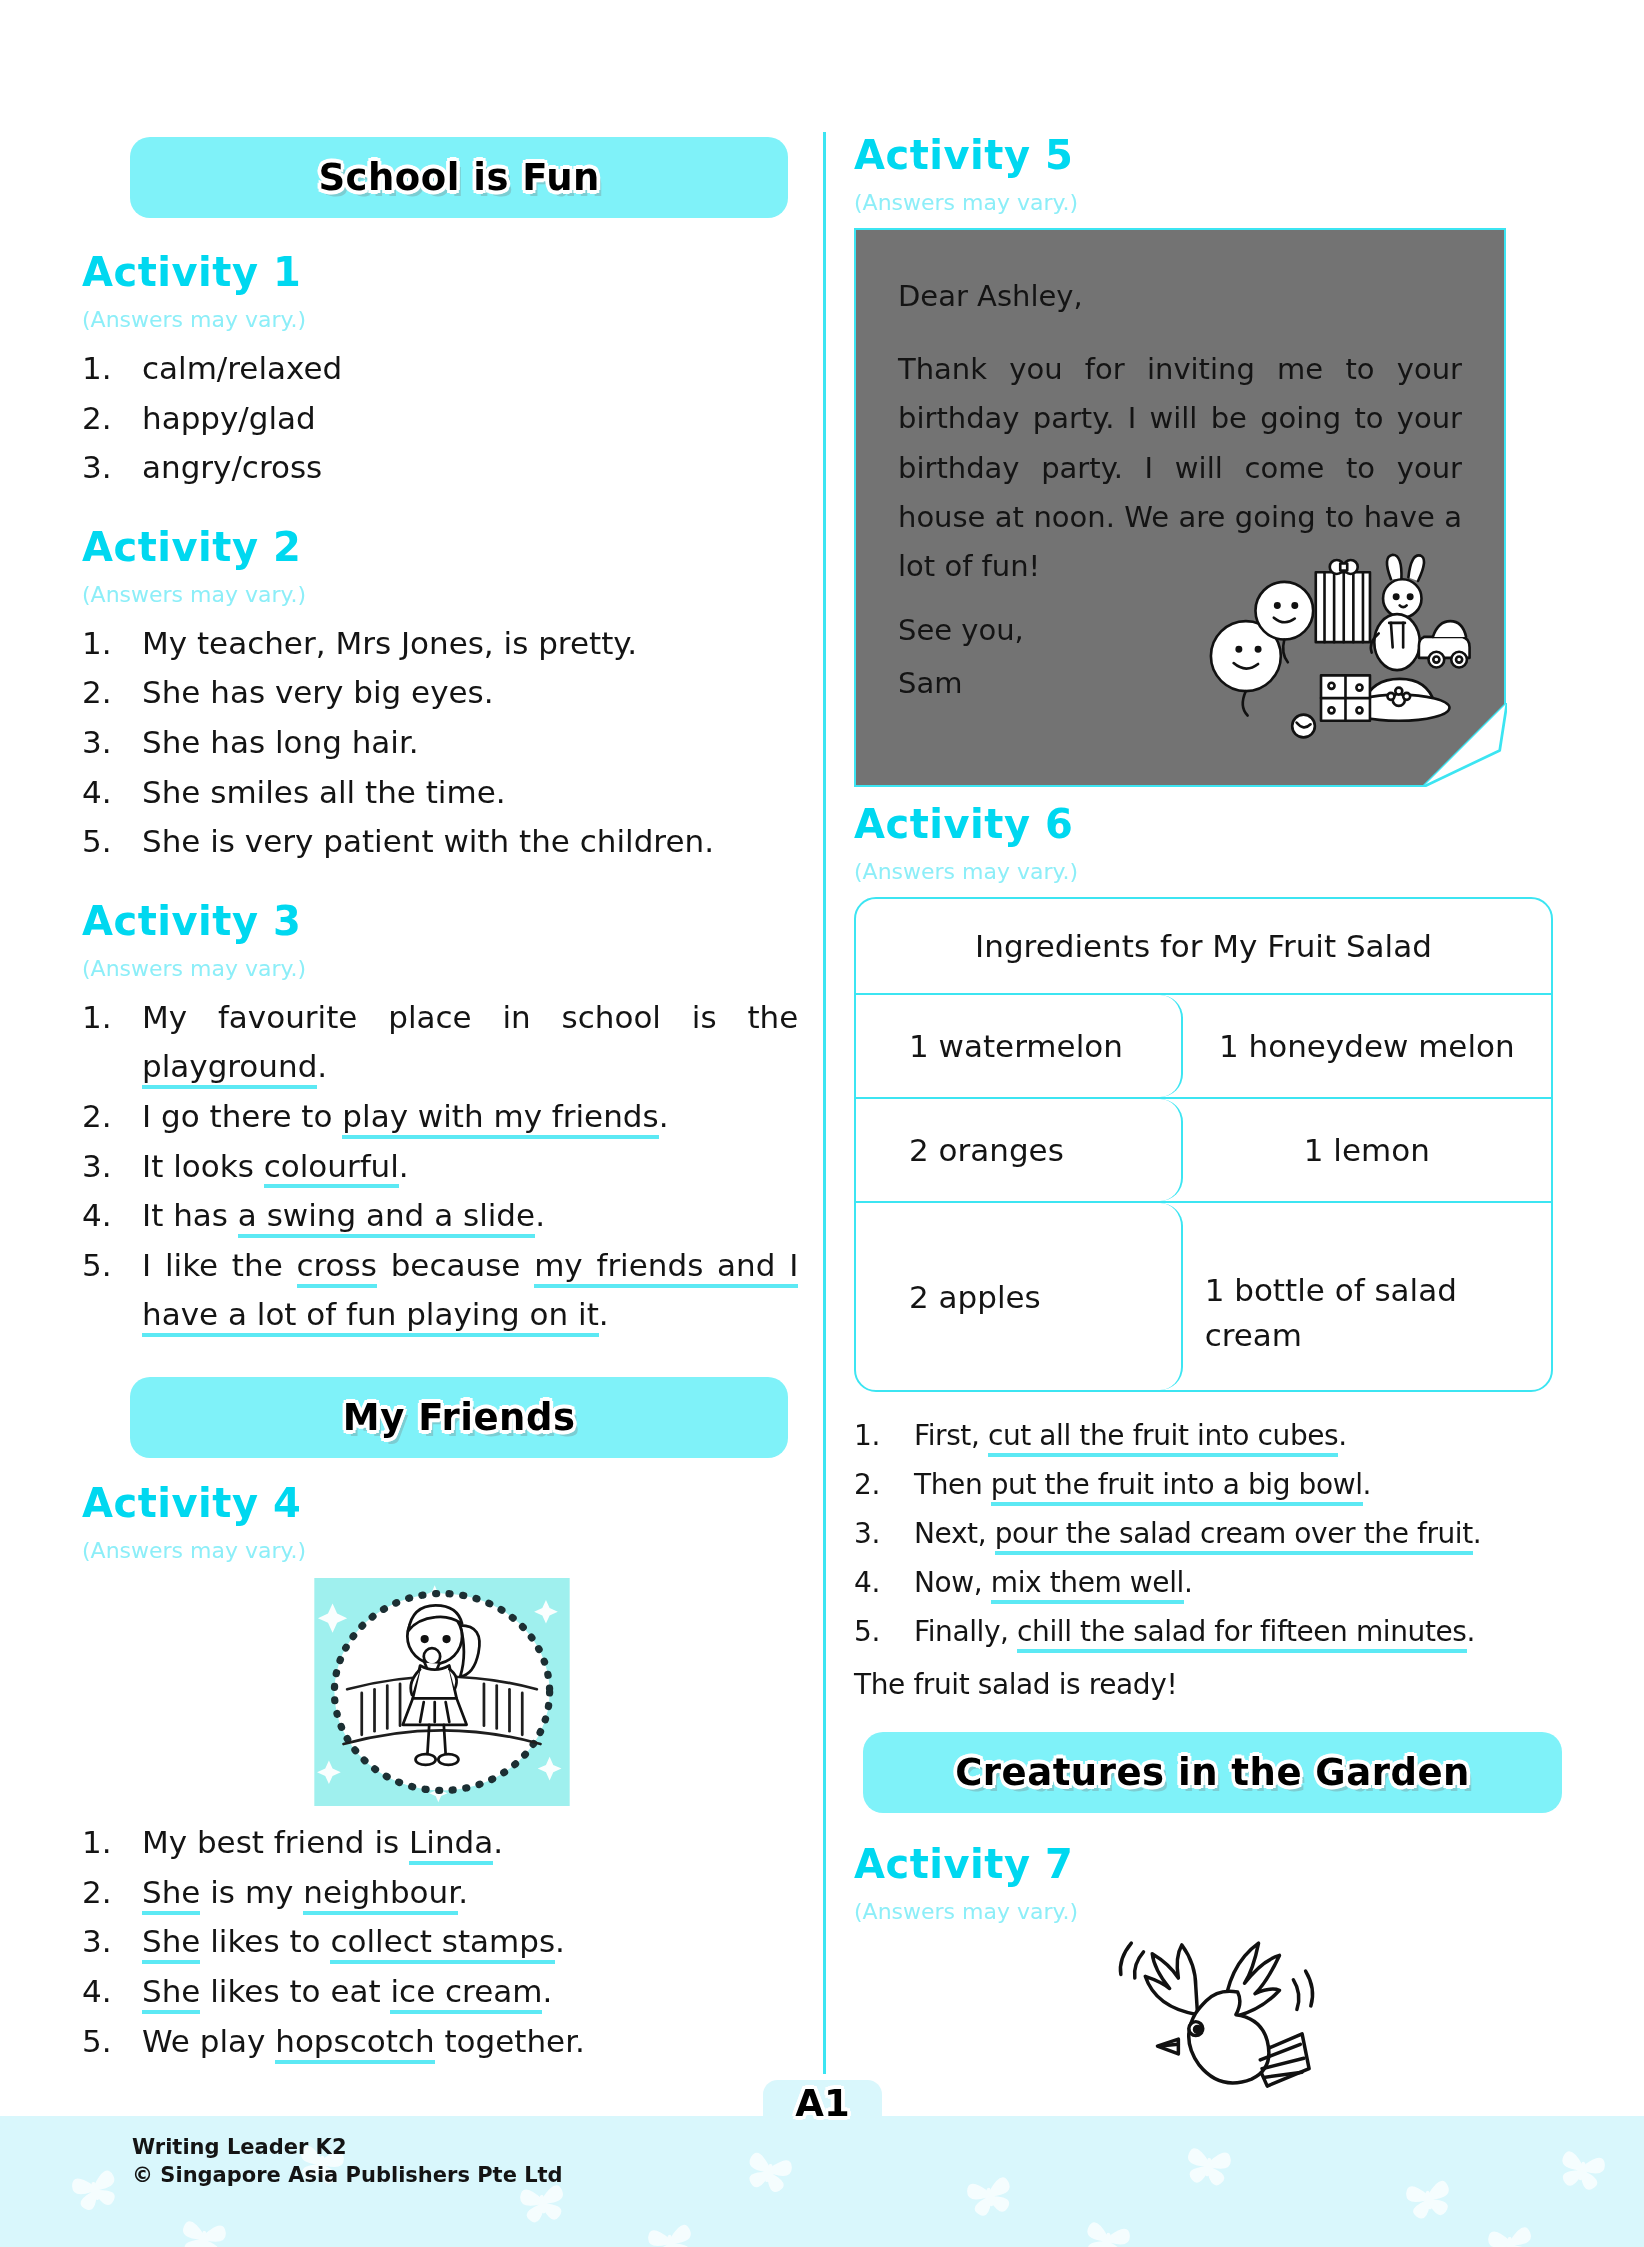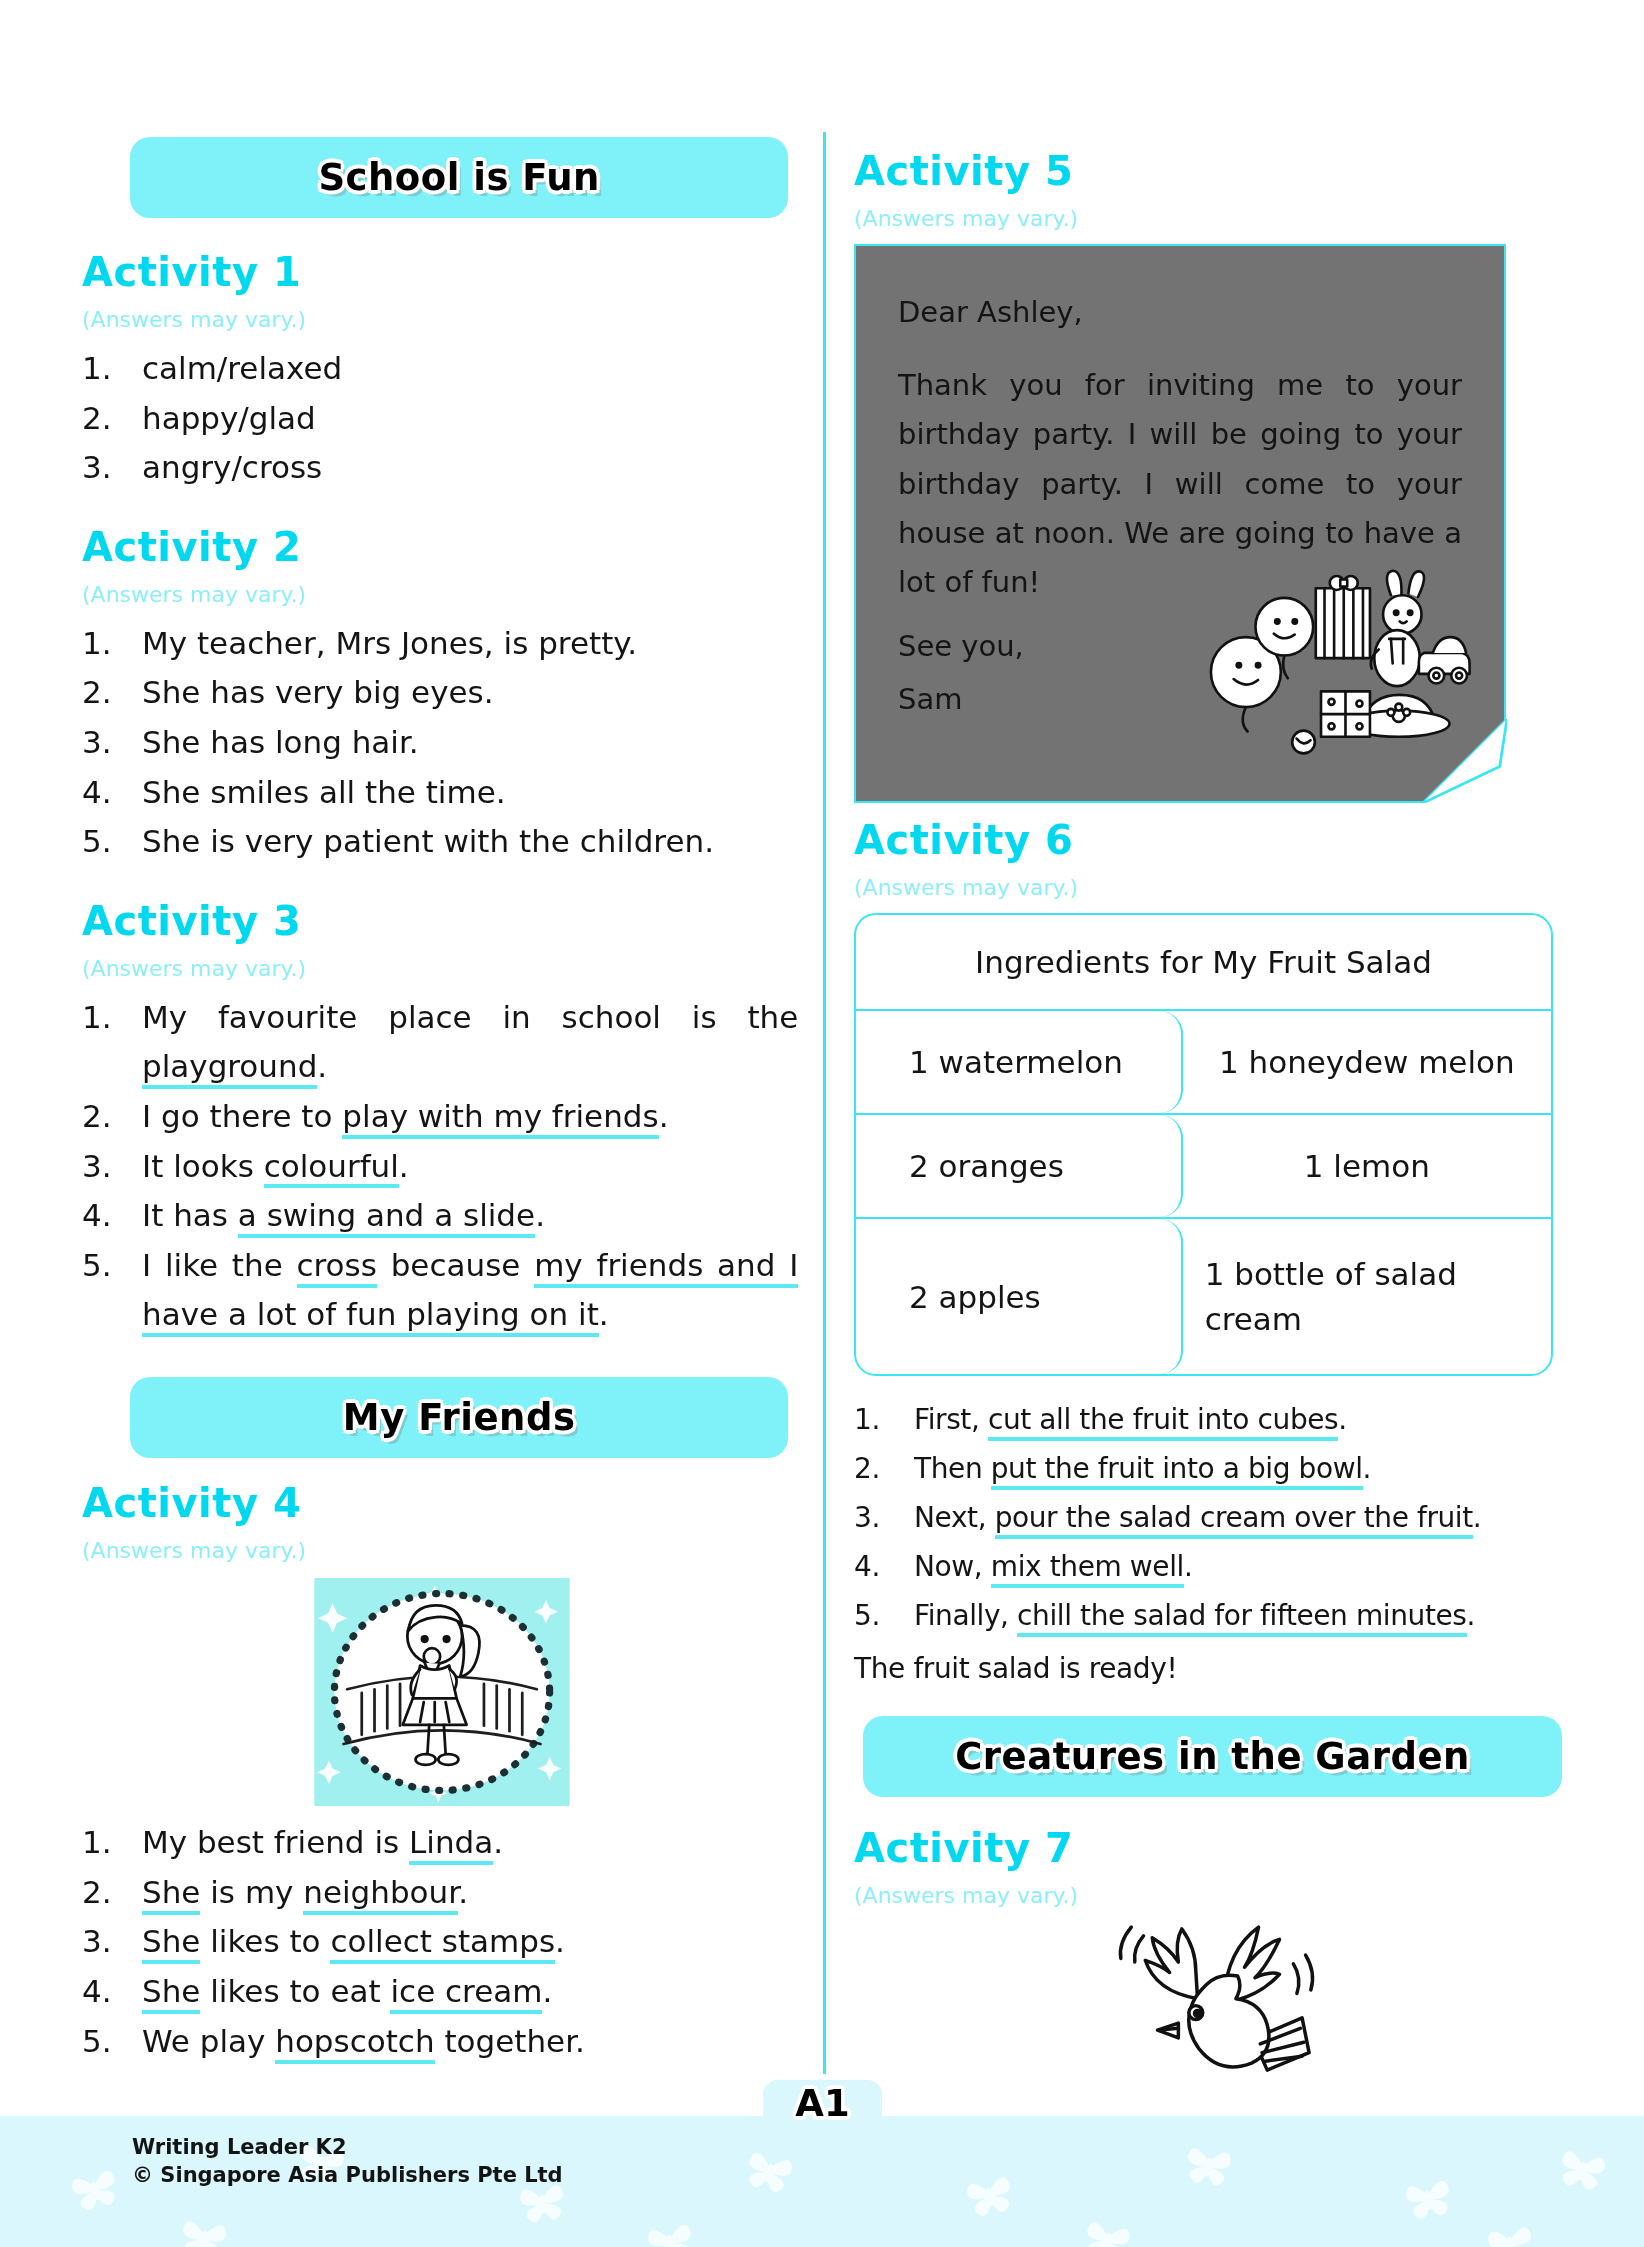--- a/index.html
+++ b/index.html
@@ -43,21 +43,21 @@
 
   .itable{margin-top:12.8px;width:699px;border:2.7px solid var(--border);border-radius:22px;
           overflow:hidden;font-size:31px;background:#fff;}
   .itable .thead{text-align:center;padding:29px 9.1px;border-bottom:2.7px solid var(--border);}
   .itable .row{display:flex;border-bottom:2.7px solid var(--border);}
   .itable .row:last-child{border-bottom:none;}
   .itable .cell{padding:33px 22px;display:flex;align-items:center;}
   .itable .cell.c0{width:47%;border-right:2.7px solid var(--border);padding-left:53px;border-radius:23px;}
   .itable .cell.c1{width:53%;}
   .itable .row.r0 .c1,.itable .row.r1 .c1{justify-content:center;}
-  .itable .row.r2 .c1{line-height:1.45;}
+  .itable .row.r2 .c1{line-height:1.45;margin-top:32px;}
 
   .closing-line{font-size:28px;letter-spacing:-0.4px;margin-top:7.3px;line-height:1.6;}
 
   .photo{position:relative;width:256px;height:228px;margin:14.6px auto 0;}
   .bird-wrap{width:238px;margin:7.3px auto 0;}
 
   .footband{position:absolute;left:0;top:2116px;width:1645px;height:132px;background:var(--footer-bg);overflow:hidden;}
   .a1tab{position:absolute;left:763px;top:2080px;width:119px;height:40px;background:var(--footer-bg);
          border-radius:14.6px 14.6px 0 0;text-align:center;font-size:37px;font-weight:800;color:#000;line-height:48px;
          text-shadow:-2.7px -2.7px 0 #fff,2.7px -2.7px 0 #fff,-2.7px 2.7px 0 #fff,2.7px 2.7px 0 #fff,-3.7px 0 0 #fff,3.7px 0 0 #fff,0 -3.7px 0 #fff,0 3.7px 0 #fff;}
@@ -213,21 +213,21 @@
         </div>
         <div class="li">
           <span class="num">5.</span>
           <span class="txt">We play <span class="ul">hopscotch</span> together.</span>
         </div>
       </div>
   </div>
 
   <div class="col-right">
 
-    <div class="act-title" style="margin-top:16px">Activity 5</div>
+    <div class="act-title" style="margin-top:0">Activity 5</div>
     <div class="amv">(Answers may vary.)</div>
 
     <div class="letter">
       <div class="salutation">Dear Ashley,</div>
       <div class="body">Thank you for inviting me to your birthday party. I will be going to your birthday party. I will come to your house at noon. We are going to have a lot of fun!</div>
       <div class="closing">See you,</div>
       <div class="signature">Sam</div>
 
       <svg class="presents" width="283" height="201" viewBox="0 0 320 230">
         <g stroke="#111" stroke-width="3" fill="#ffffff" stroke-linecap="round" stroke-linejoin="round">

